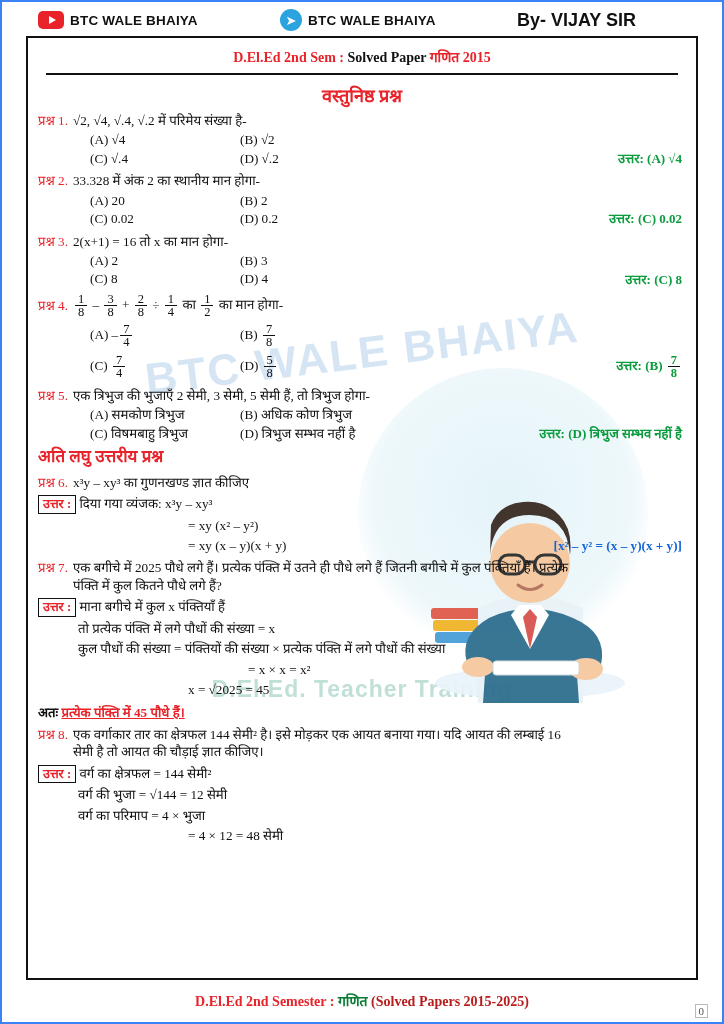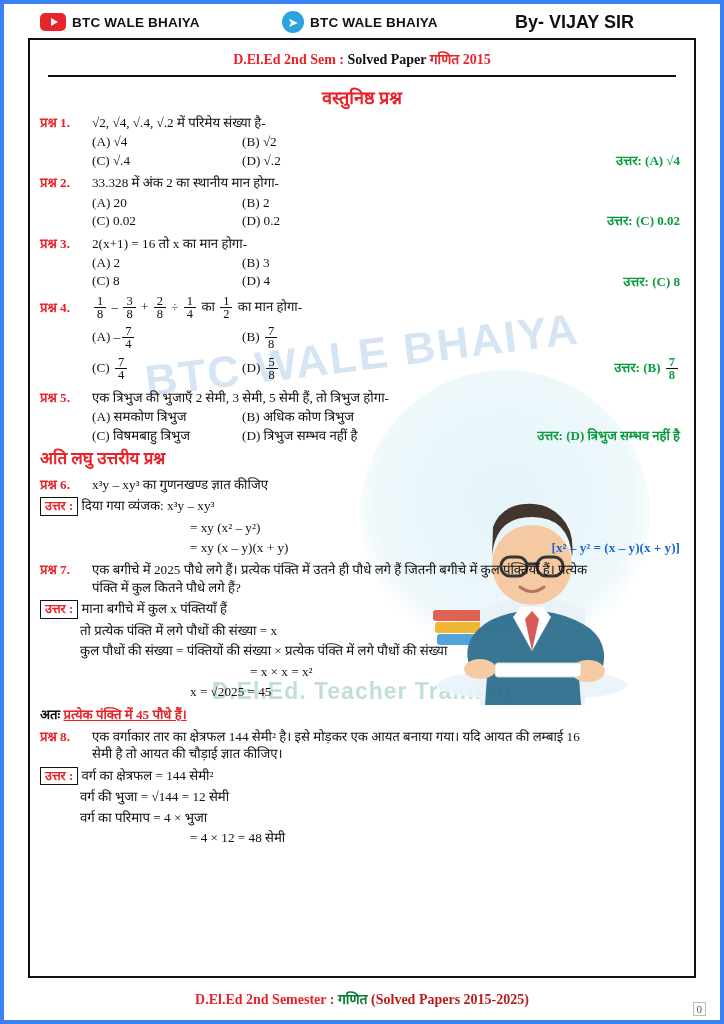--- a/index.html
+++ b/index.html
@@ -5,21 +5,21 @@
   html,body{margin:0;padding:0;}
   body{
     width:724px;height:1024px;
     background:#ffffff;
     font-family:"Liberation Serif", serif;
     position:relative;
     overflow:hidden;
   }
   .page{
     position:absolute;inset:0;
-    border:4px solid #3b82f6;
+    border:2px solid #3b82f6;
     box-sizing:border-box;
   }
   
   .topbar{
     position:absolute;top:4px;left:6px;right:6px;height:28px;
     display:flex;align-items:center;
   }
   .yt-icon{
     width:26px;height:18px;background:#e8232a;border-radius:5px;
     display:inline-flex;align-items:center;justify-content:center;margin-right:6px;
@@ -55,21 +55,21 @@
   }
   .section-head{
     text-align:center;color:#e8232a;font-weight:bold;font-size:18px;margin-top:8px;
   }
   .section-head2{
     color:#e8232a;font-weight:bold;font-size:17px;margin-top:4px;margin-bottom:2px;
   }
   
   .content{position:relative;padding:0 8px 0 10px;font-size:13.2px;color:#111;line-height:1.32;}
   .qrow{display:flex;align-items:flex-start;margin-top:5px;}
-  .qlabel{color:#e8232a;font-weight:bold;white-space:nowrap;margin-right:22px;font-size:13.2px;}
+  .qlabel{color:#e8232a;font-weight:normal;white-space:nowrap;margin-right:5px;font-size:13.2px;}
   .qtext{flex:1;font-size:13.2px;}
   .opts{margin-left:52px;margin-top:2px;position:relative;}
   .optline{display:flex;align-items:center;min-height:17px;margin-top:1px;}
   .opt{width:150px;font-size:13.2px;}
   .opt.b{width:190px;}
   .ans{
     position:absolute;right:6px;color:#0a9c3d;font-weight:bold;font-size:13px;white-space:nowrap;
   }
   
   .frac{display:inline-flex;flex-direction:column;align-items:center;vertical-align:middle;margin:0 2px;line-height:1;}

